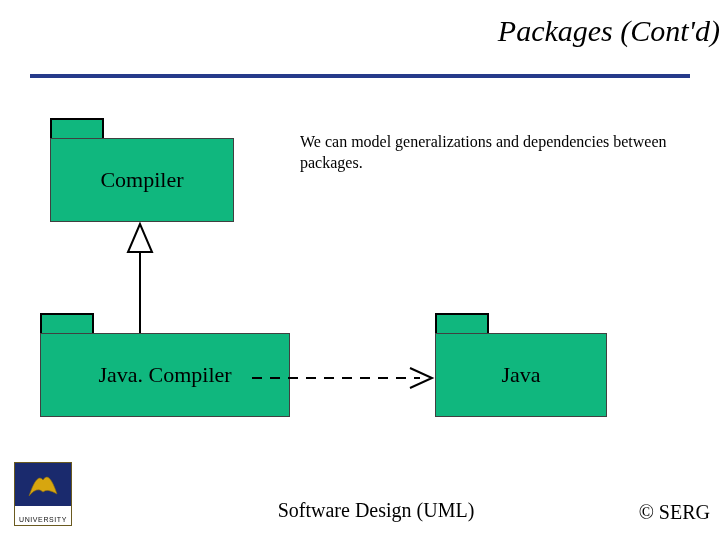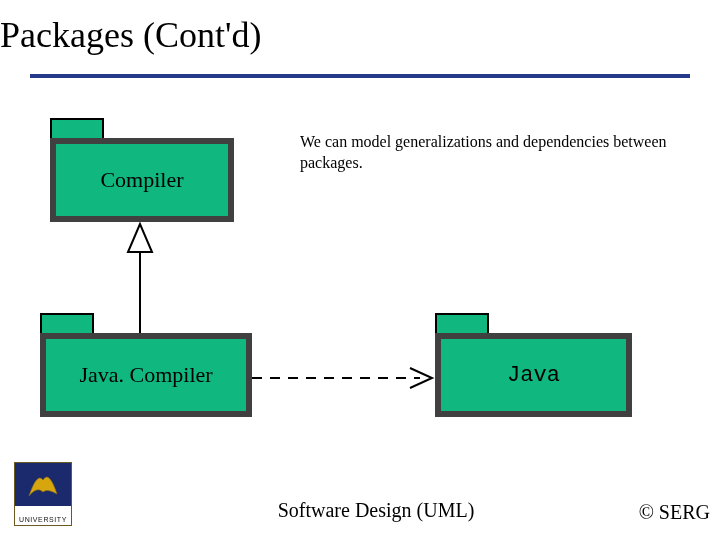--- a/index.html
+++ b/index.html
@@ -1,26 +1,26 @@
 <!DOCTYPE html>
 <html><head>
 <meta charset="utf-8">
 <style>
   * { box-sizing: border-box; margin: 0; padding: 0; }
   html, body { width: 720px; height: 540px; font-family: "Times New Roman", Times, serif; background: #fff; color: #000; }
   .slide { position: relative; width: 720px; height: 540px; overflow: hidden; }
-  .title { position: absolute; top: 14px; left: 0; width: 100%; text-align: left; font-size: 36px; }
+  .title { position: absolute; top: 14px; left: 0; width: 100%; text-align: right; font-style: italic; font-size: 30px; }
   .rule { position: absolute; top: 74px; left: 30px; width: 660px; height: 4px; background: #263a8a; }
   .desc { position: absolute; left: 300px; top: 132px; width: 370px; font-size: 16px; line-height: 1.3; }
   .pkg { position: absolute; }
   .pkg .tab { width: 54px; height: 22px; background: #10b77e; border: 2px solid #000; border-bottom: none; position: absolute; top: 0; left: 0; }
-  .pkg .body { position: absolute; top: 20px; left: 0; background: #10b77e; border: 6px solid #404040; display: flex; align-items: center; justify-content: center; font-size: 22px; }
+  .pkg .body { position: absolute; top: 20px; left: 0; background: #10b77e; border: 1px solid #404040; display: flex; align-items: center; justify-content: center; font-size: 22px; }
   .pkg-compiler .body { width: 184px; height: 84px; }
-  .pkg-javacompiler .body { width: 212px; height: 84px; }
-  .pkg-java .body { width: 197px; height: 84px; font-family: Liberation Mono, monospace; }
+  .pkg-javacompiler .body { width: 250px; height: 84px; }
+  .pkg-java .body { width: 172px; height: 84px; }
   .footer-text { position: absolute; left: 16px; width: 100%; text-align: center; bottom: 18px; font-size: 20px; }
   .serg { position: absolute; right: 10px; bottom: 16px; font-size: 20px; }
   .logo { position: absolute; left: 14px; bottom: 14px; width: 58px; height: 64px; border: 1px solid #6a5a20; background: linear-gradient(#1a2a6d,#1a2a6d 70%,#fff 70%,#fff); display: flex; flex-direction: column; align-items: center; justify-content: space-between; }
   .logo .seal { width: 40px; height: 36px; margin-top: 3px; }
   .logo .uni { font-size: 7px; letter-spacing: 0.6px; font-family: Arial, sans-serif; color: #111; padding-bottom: 2px; }
   svg.edges { position: absolute; top: 0; left: 0; width: 720px; height: 540px; pointer-events: none; }
 </style>
 </head>
 <body>
 

